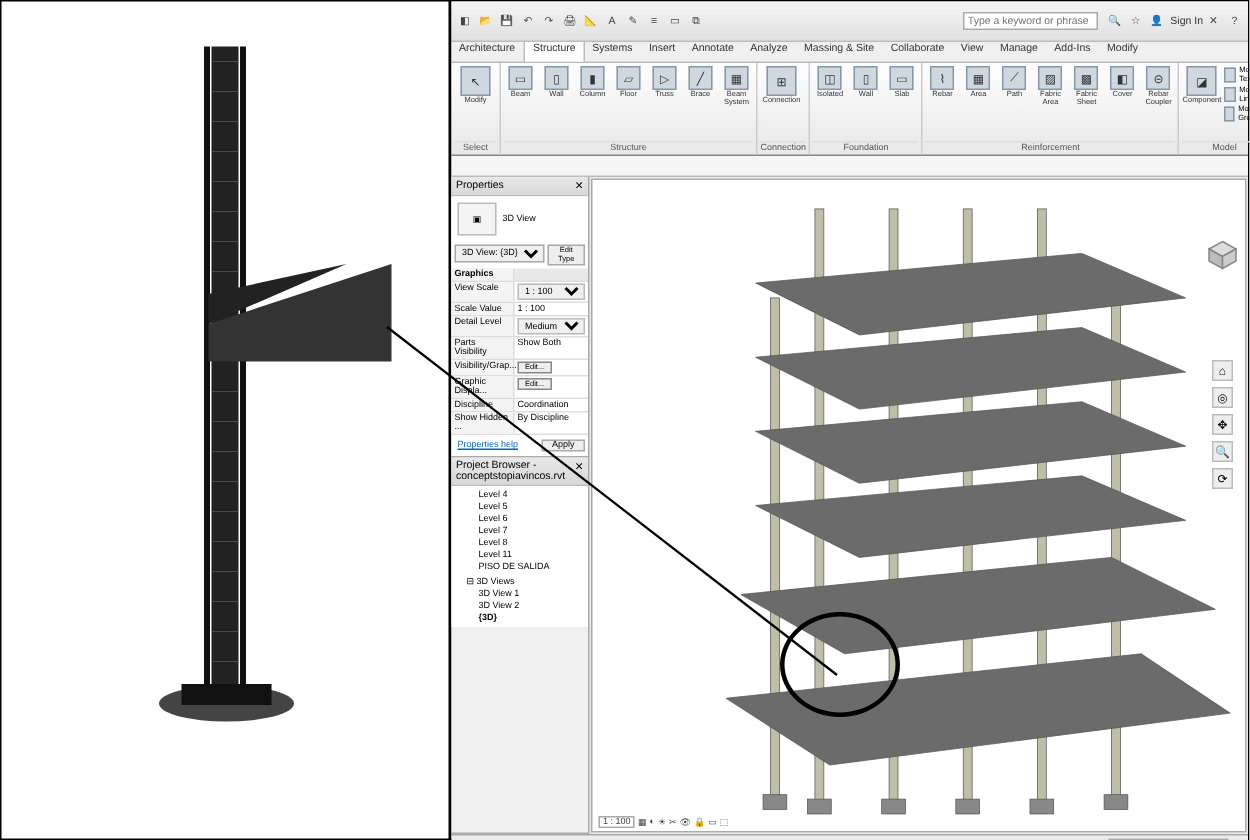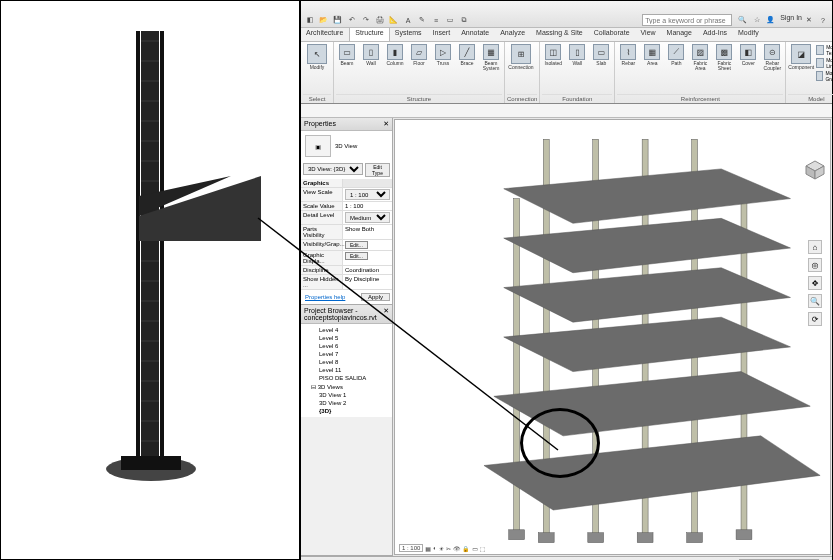--- a/index.html
+++ b/index.html
@@ -2,21 +2,21 @@
 <html><head>
 <meta charset="utf-8">
 <style>
   * { margin: 0; padding: 0; box-sizing: border-box; font-family: "Segoe UI", Arial, sans-serif; }
   body { width: 833px; height: 560px; background: #fff; position: relative; overflow: hidden; }
   .frame { position: absolute; border: 1px solid #000; }
   .left-frame { left: 0; top: 0; width: 300px; height: 560px; background: #fff; }
   .right-frame { left: 300px; top: 0; width: 533px; height: 560px; background: #e8e8e8; }
 
   
-  .qat { height: 18px; background: linear-gradient(#f5f5f5,#e0e0e0); display: flex; font-size: 7px; border-bottom: 1px solid #bbb; padding: 13px 2px; }
+  .qat { height: 18px; background: linear-gradient(#f5f5f5,#e0e0e0); display: flex; align-items: center; font-size: 7px; border-bottom: 1px solid #bbb; padding: 13px 2px; }
   .qat .q { width: 12px; height: 12px; display: inline-flex; align-items: center; justify-content: center; margin: 0 1px; color: #444; }
   .qat input { font-size: 7px; height: 12px; width: 90px; border: 1px solid #aaa; padding: 0 2px; margin: 0 4px; }
   .qat .signin { font-size: 7px; color: #333; margin-left: 2px; }
 
   
   .tabs { height: 14px; background: #f0f0f0; display: flex; font-size: 7px; border-bottom: 1px solid #bbb; }
   .tab { padding: 1px 5px; color: #333; border-right: 1px solid transparent; }
   .tab.active { background: #fff; border-right: 1px solid #bbb; border-left: 1px solid #bbb; }
 
   

